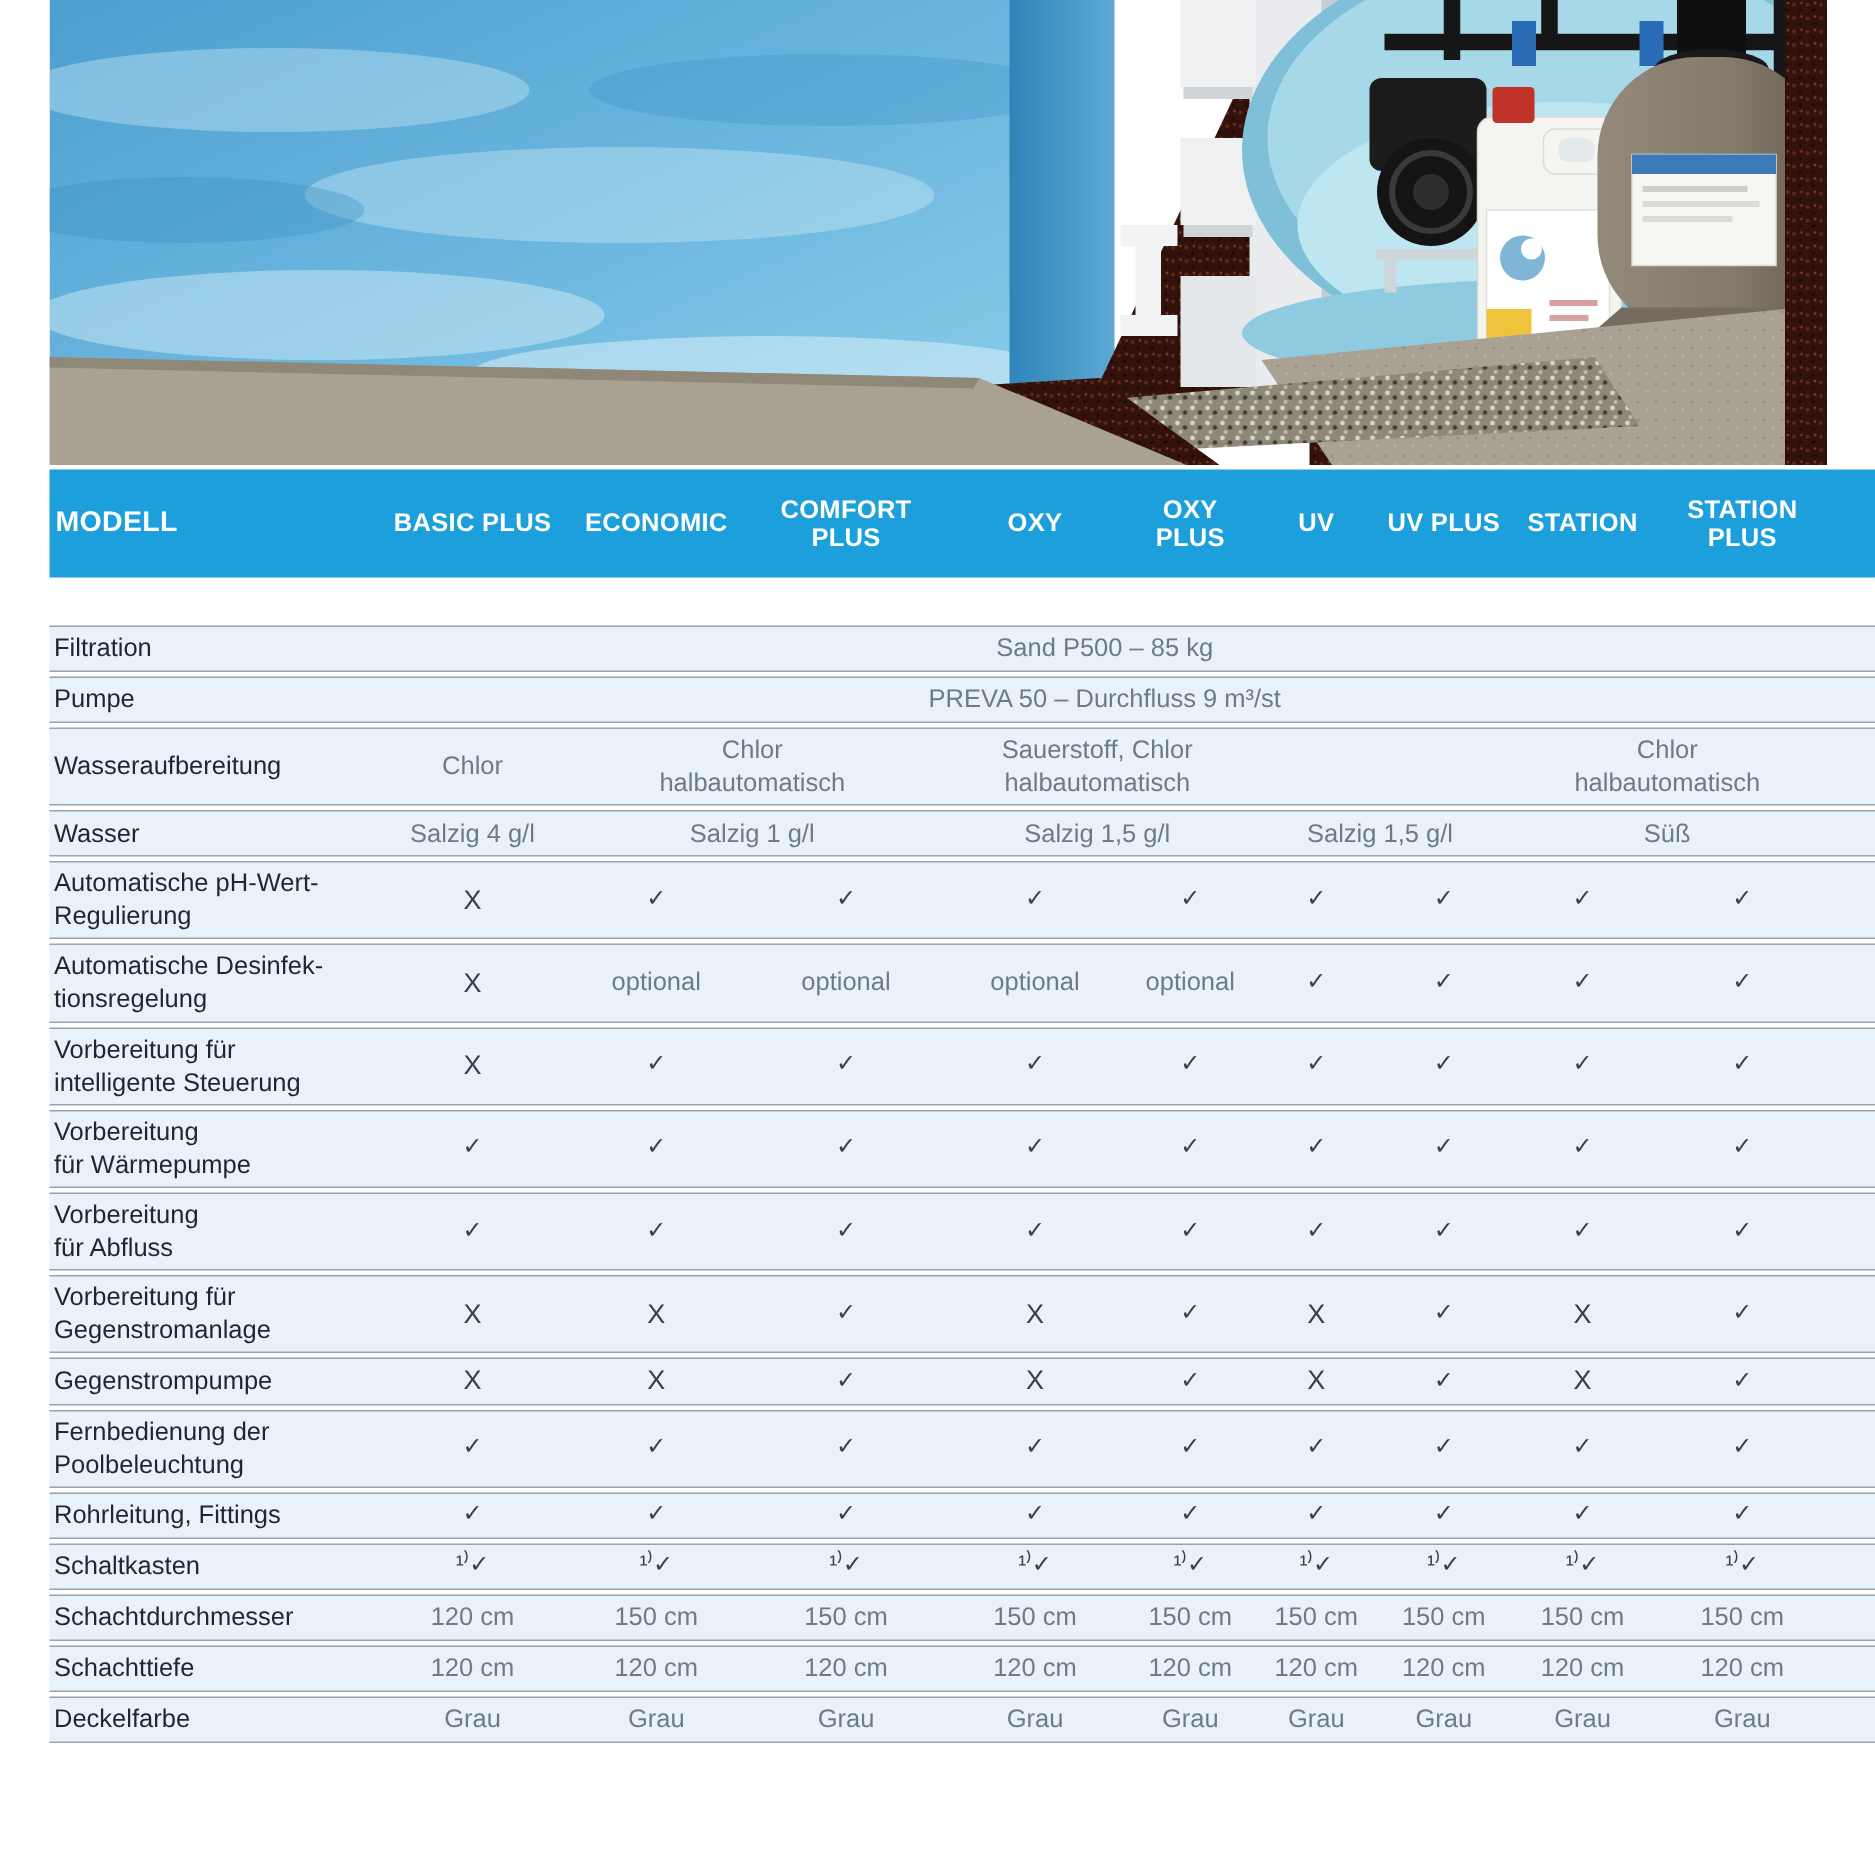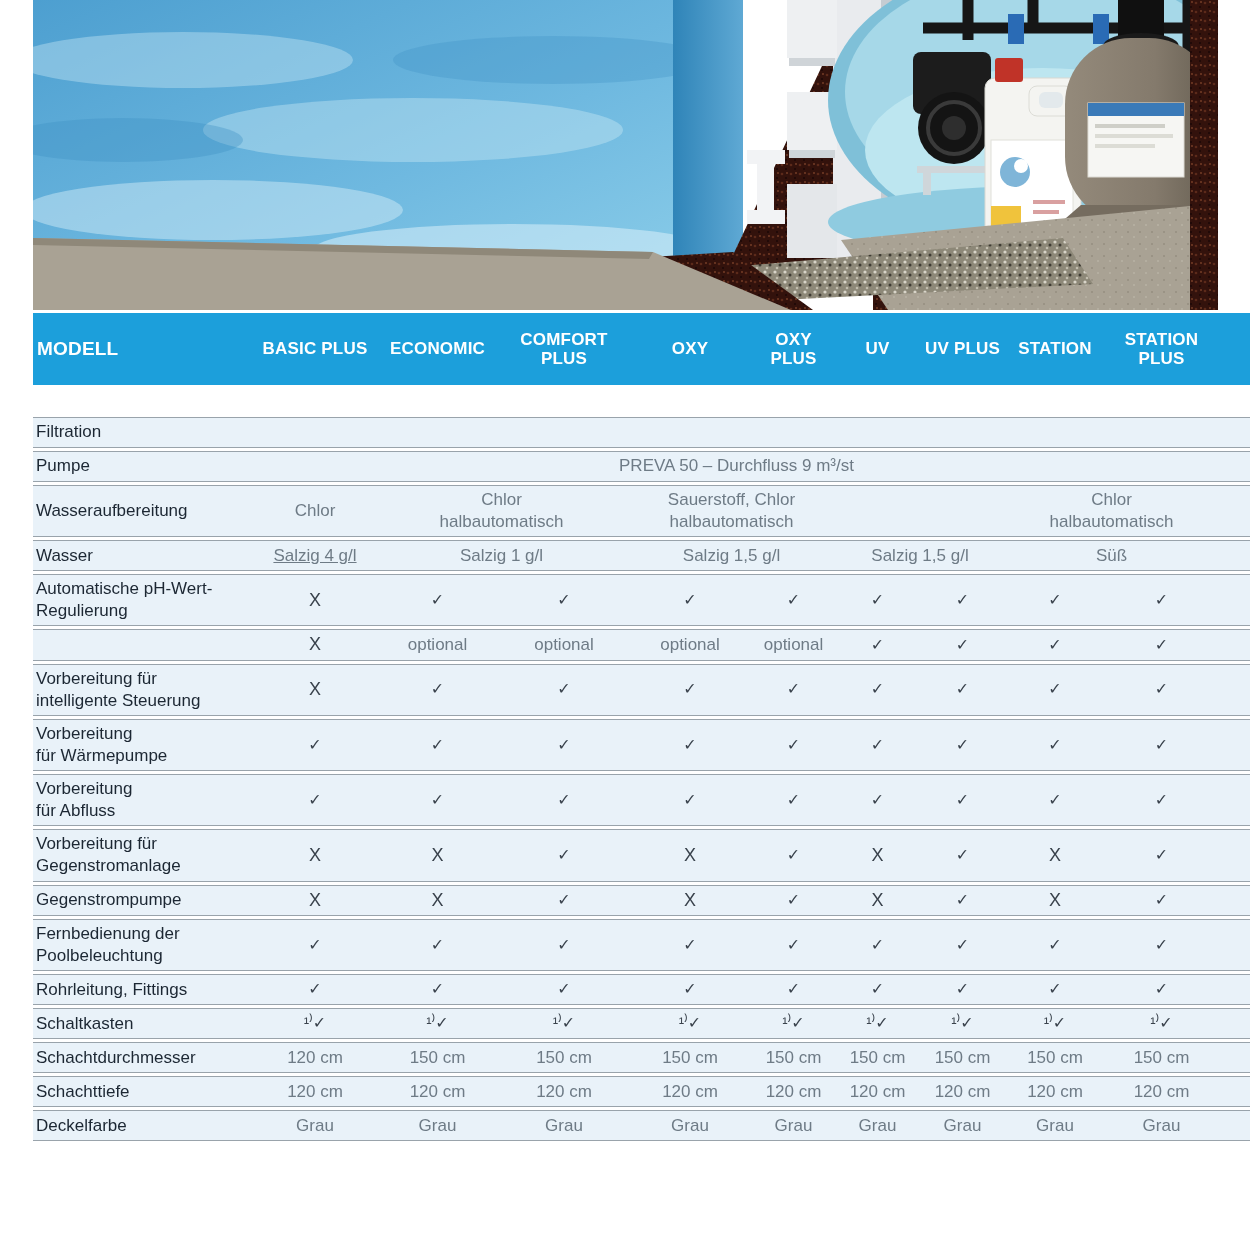--- a/index.html
+++ b/index.html
@@ -179,57 +179,60 @@
         <div class="col">OXY PLUS</div>
         <div class="col">UV</div>
         <div class="col">UV PLUS</div>
         <div class="col">STATION</div>
         <div class="col">STATION PLUS</div>
       </div>
 
     <div class="table" id="table">
         <div class="row">
           <div class="label">Filtration</div>
+          <div class="val" style="white-space: pre-line; grid-column: 2 / span 9;">Sand P500 – 85 kg</div>
         </div>
         <div class="row">
           <div class="label">Pumpe</div>
           <div class="val" style="white-space: pre-line; grid-column: 2 / span 9;">PREVA 50 – Durchfluss 9 m³/st</div>
         </div>
         <div class="row">
           <div class="label">Wasseraufbereitung</div>
           <div class="val" style="white-space: pre-line; grid-column: 2 / span 1;">Chlor</div>
           <div class="val" style="white-space: pre-line; grid-column: 3 / span 2;">Chlor
 halbautomatisch</div>
           <div class="val" style="white-space: pre-line; grid-column: 5 / span 2;">Sauerstoff, Chlor
 halbautomatisch</div>
           <div class="val" style="white-space: pre-line; grid-column: 9 / span 2;">Chlor
 halbautomatisch</div>
         </div>
         <div class="row">
           <div class="label">Wasser</div>
-          <div class="val" style="white-space: pre-line; grid-column: 2 / span 1; text-decoration: underline;">Salzig 4 g/l</div>
+          <div class="val" style="white-space: pre-line; grid-column: 2 / span 1;">Salzig 4 g/l</div>
           <div class="val" style="white-space: pre-line; grid-column: 3 / span 2;">Salzig 1 g/l</div>
           <div class="val" style="white-space: pre-line; grid-column: 5 / span 2;">Salzig 1,5 g/l</div>
           <div class="val" style="white-space: pre-line; grid-column: 7 / span 2;">Salzig 1,5 g/l</div>
           <div class="val" style="white-space: pre-line; grid-column: 9 / span 2;">Süß</div>
         </div>
         <div class="row">
           <div class="label">Automatische pH-Wert-
 Regulierung</div>
           <div class="val cross" style="white-space: pre-line; grid-column: 2 / span 1;">X</div>
           <div class="val mark" style="white-space: pre-line; grid-column: 3 / span 1;">✓</div>
           <div class="val mark" style="white-space: pre-line; grid-column: 4 / span 1;">✓</div>
           <div class="val mark" style="white-space: pre-line; grid-column: 5 / span 1;">✓</div>
           <div class="val mark" style="white-space: pre-line; grid-column: 6 / span 1;">✓</div>
           <div class="val mark" style="white-space: pre-line; grid-column: 7 / span 1;">✓</div>
           <div class="val mark" style="white-space: pre-line; grid-column: 8 / span 1;">✓</div>
           <div class="val mark" style="white-space: pre-line; grid-column: 9 / span 1;">✓</div>
           <div class="val mark" style="white-space: pre-line; grid-column: 10 / span 1;">✓</div>
         </div>
         <div class="row">
+          <div class="label">Automatische Desinfek-
+tionsregelung</div>
           <div class="val cross" style="white-space: pre-line; grid-column: 2 / span 1;">X</div>
           <div class="val" style="white-space: pre-line; grid-column: 3 / span 1;">optional</div>
           <div class="val" style="white-space: pre-line; grid-column: 4 / span 1;">optional</div>
           <div class="val" style="white-space: pre-line; grid-column: 5 / span 1;">optional</div>
           <div class="val" style="white-space: pre-line; grid-column: 6 / span 1;">optional</div>
           <div class="val mark" style="white-space: pre-line; grid-column: 7 / span 1;">✓</div>
           <div class="val mark" style="white-space: pre-line; grid-column: 8 / span 1;">✓</div>
           <div class="val mark" style="white-space: pre-line; grid-column: 9 / span 1;">✓</div>
           <div class="val mark" style="white-space: pre-line; grid-column: 10 / span 1;">✓</div>
         </div>

